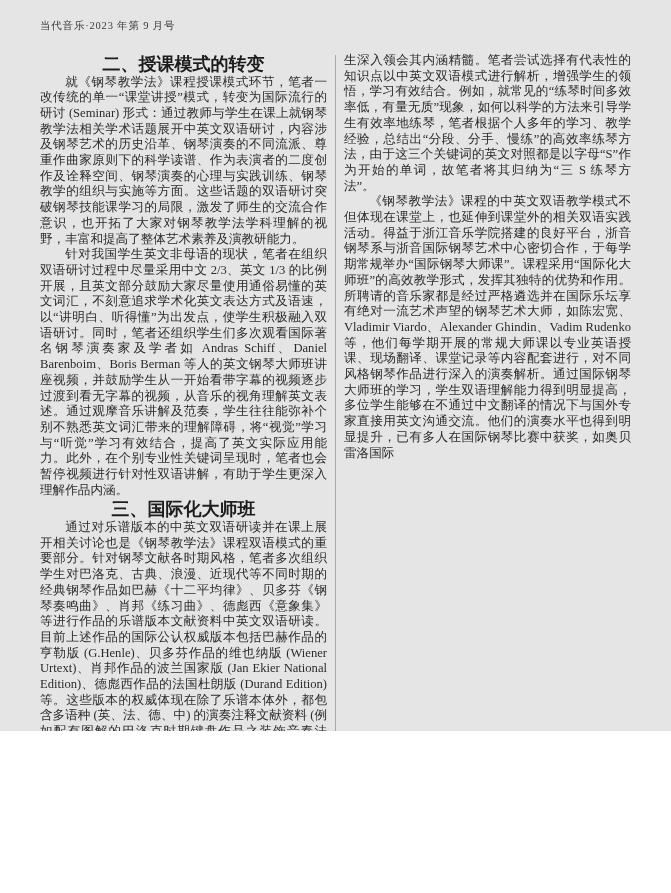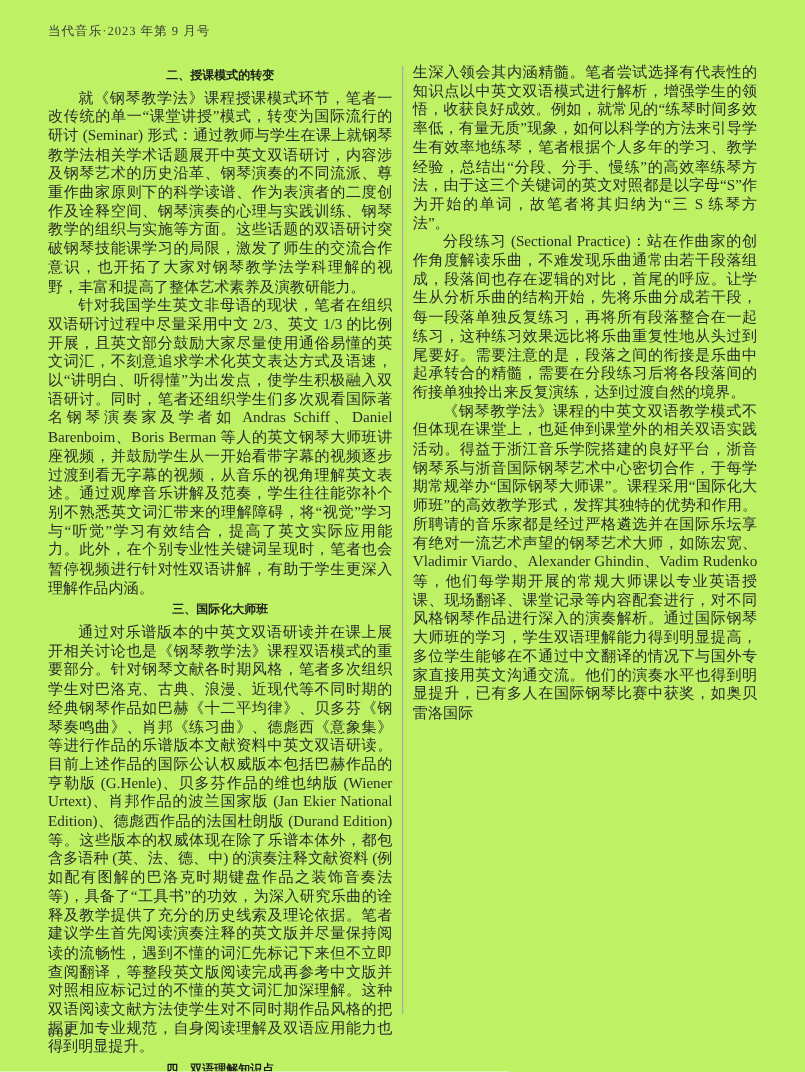--- a/index.html
+++ b/index.html
@@ -3,22 +3,22 @@
 <meta charset="utf-8">
 <style>
   html, body { margin: 0; padding: 0; }
   body {
     width: 671px; height: 893px;
     background: #ffffff;
     font-family: "Liberation Serif", "DejaVu Serif", serif;
   }
   .page {
     position: relative;
-    width: 671px; height: 893px;
-    background: #bef264;
+    width: 671px; height: 731px;
+    background: #e5e5e5;
     color: #2b2b2b;
     overflow: hidden;
   }
   .page-header {
     position: absolute; left: 40px; top: 19px;
     font-size: 10.5px; letter-spacing: 0.8px; color: #3a3a3a;
   }
   .columns {
     position: absolute; left: 40px; top: 53px; width: 592px;
     display: flex; align-items: flex-start;
@@ -33,21 +33,21 @@
   }
   .col-divider {
     width: 1px; height: 790px;
     background: #a9a9a9;
     margin: 2px 8px 0 8px;
     flex: 0 0 1px;
   }
   .sec-heading {
     margin: 3px 0 2px 0;
     text-align: center;
-    font-size: 10px;
+    font-size: 18px;
     font-weight: bold;
     line-height: 16.5px;
     color: #1d1d1d;
     font-family: "Liberation Sans", "DejaVu Sans", sans-serif;
   }
   .para { margin: 0; text-indent: 2em; }
   .para.no-indent { text-indent: 0; }
   .page-footer {
     position: absolute; left: 40px; top: 855px;
     font-size: 11px; letter-spacing: 1.5px; color: #333333;
@@ -68,22 +68,21 @@
       <p class="para">针对我国学生英文非母语的现状，笔者在组织双语研讨过程中尽量采用中文 2/3、英文 1/3 的比例开展，且英文部分鼓励大家尽量使用通俗易懂的英文词汇，不刻意追求学术化英文表达方式及语速，以“讲明白、听得懂”为出发点，使学生积极融入双语研讨。同时，笔者还组织学生们多次观看国际著名钢琴演奏家及学者如 Andras Schiff、Daniel Barenboim、Boris Berman 等人的英文钢琴大师班讲座视频，并鼓励学生从一开始看带字幕的视频逐步过渡到看无字幕的视频，从音乐的视角理解英文表述。通过观摩音乐讲解及范奏，学生往往能弥补个别不熟悉英文词汇带来的理解障碍，将“视觉”学习与“听觉”学习有效结合，提高了英文实际应用能力。此外，在个别专业性关键词呈现时，笔者也会暂停视频进行针对性双语讲解，有助于学生更深入理解作品内涵。</p>
       <h3 class="sec-heading">三、国际化大师班</h3>
       <p class="para">通过对乐谱版本的中英文双语研读并在课上展开相关讨论也是《钢琴教学法》课程双语模式的重要部分。针对钢琴文献各时期风格，笔者多次组织学生对巴洛克、古典、浪漫、近现代等不同时期的经典钢琴作品如巴赫《十二平均律》、贝多芬《钢琴奏鸣曲》、肖邦《练习曲》、德彪西《意象集》等进行作品的乐谱版本文献资料中英文双语研读。目前上述作品的国际公认权威版本包括巴赫作品的亨勒版 (G.Henle)、贝多芬作品的维也纳版 (Wiener Urtext)、肖邦作品的波兰国家版 (Jan Ekier National Edition)、德彪西作品的法国杜朗版 (Durand Edition) 等。这些版本的权威体现在除了乐谱本体外，都包含多语种 (英、法、德、中) 的演奏注释文献资料 (例如配有图解的巴洛克时期键盘作品之装饰音奏法等)，具备了“工具书”的功效，为深入研究乐曲的诠释及教学提供了充分的历史线索及理论依据。笔者建议学生首先阅读演奏注释的英文版并尽量保持阅读的流畅性，遇到不懂的词汇先标记下来但不立即查阅翻译，等整段英文版阅读完成再参考中文版并对照相应标记过的不懂的英文词汇加深理解。这种双语阅读文献方法使学生对不同时期作品风格的把握更加专业规范，自身阅读理解及双语应用能力也得到明显提升。</p>
       <h3 class="sec-heading">四、双语理解知识点</h3>
 
     </div>
 
     <div class="col-divider"></div>
 
     <div class="column">
-      <p class="para no-indent">生深入领会其内涵精髓。笔者尝试选择有代表性的知识点以中英文双语模式进行解析，增强学生的领悟，收获良好成效。例如，就常见的“练琴时间多效率低，有量无质”现象，如何以科学的方法来引导学生有效率地练琴，笔者根据个人多年的学习、教学经验，总结出“分段、分手、慢练”的高效率练琴方法，由于这三个关键词的英文对照都是以字母“S”作为开始的单词，故笔者将其归纳为“三 S 练琴方法”。</p>
-      <p class="para">分段练习 (Sectional Practice)：站在作曲家的创作角度解读乐曲，不难发现乐曲通常由若干段落组成，段落间也存在逻辑的对比，首尾的呼应。让学生从分析乐曲的结构开始，先将乐曲分成若干段，每一段落单独反复练习，再将所有段落整合在一起练习，这种练习效果远比将乐曲重复性地从头过到尾要好。需要注意的是，段落之间的衔接是乐曲中起承转合的精髓，需要在分段练习后将各段落间的衔接单独拎出来反复演练，达到过渡自然的境界。</p>
+      <p class="para no-indent">生深入领会其内涵精髓。笔者尝试选择有代表性的知识点以中英文双语模式进行解析，增强学生的领悟，学习有效结合。例如，就常见的“练琴时间多效率低，有量无质”现象，如何以科学的方法来引导学生有效率地练琴，笔者根据个人多年的学习、教学经验，总结出“分段、分手、慢练”的高效率练琴方法，由于这三个关键词的英文对照都是以字母“S”作为开始的单词，故笔者将其归纳为“三 S 练琴方法”。</p>
       <p class="para">《钢琴教学法》课程的中英文双语教学模式不但体现在课堂上，也延伸到课堂外的相关双语实践活动。得益于浙江音乐学院搭建的良好平台，浙音钢琴系与浙音国际钢琴艺术中心密切合作，于每学期常规举办“国际钢琴大师课”。课程采用“国际化大师班”的高效教学形式，发挥其独特的优势和作用。所聘请的音乐家都是经过严格遴选并在国际乐坛享有绝对一流艺术声望的钢琴艺术大师，如陈宏宽、Vladimir Viardo、Alexander Ghindin、Vadim Rudenko 等，他们每学期开展的常规大师课以专业英语授课、现场翻译、课堂记录等内容配套进行，对不同风格钢琴作品进行深入的演奏解析。通过国际钢琴大师班的学习，学生双语理解能力得到明显提高，多位学生能够在不通过中文翻译的情况下与国外专家直接用英文沟通交流。他们的演奏水平也得到明显提升，已有多人在国际钢琴比赛中获奖，如奥贝雷洛国际</p>
     </div>
 
   </div>
 
   <div class="page-footer">008</div>
 
 </div>
 
 </body></html>

